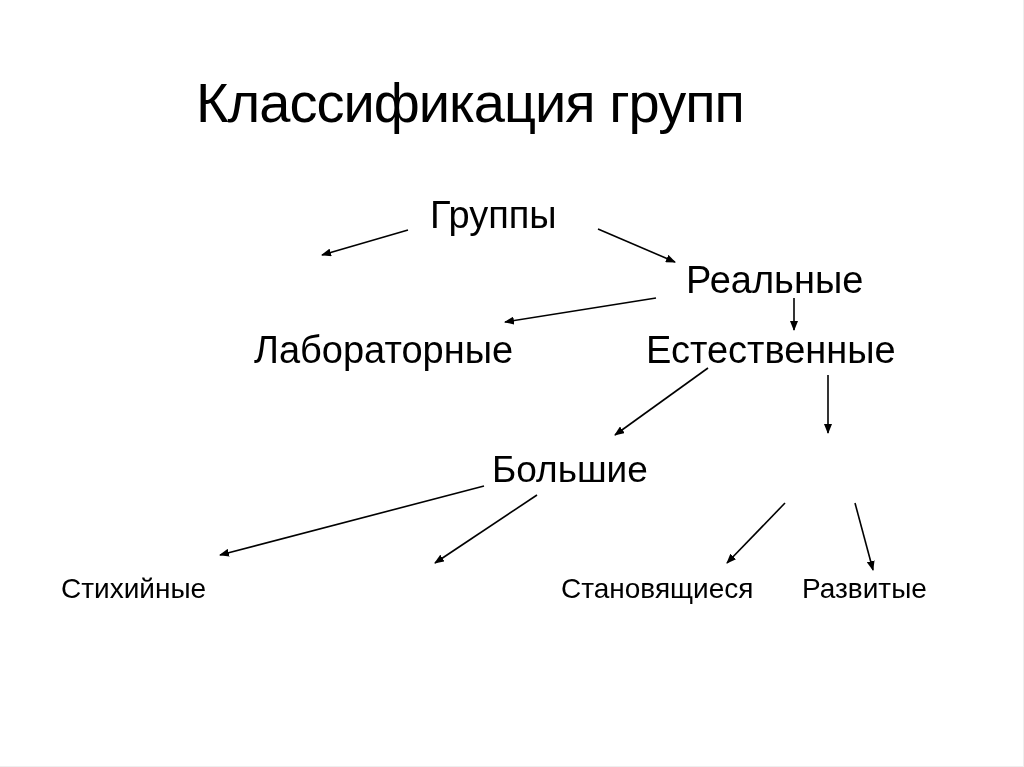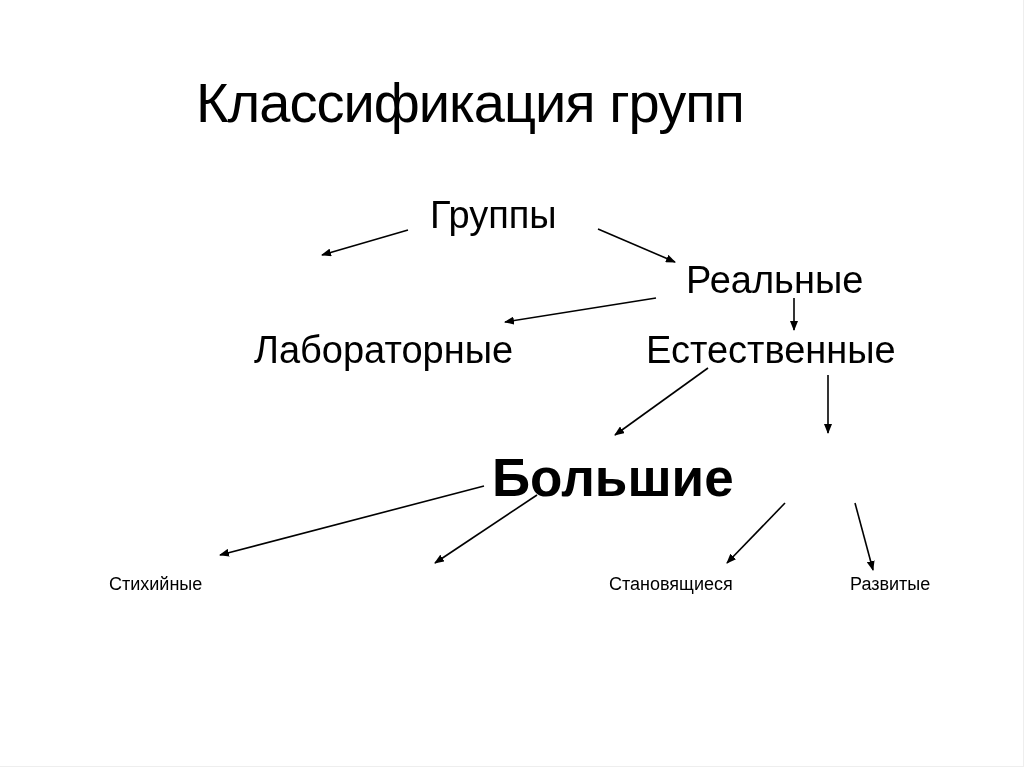--- a/index.html
+++ b/index.html
@@ -2,22 +2,22 @@
 <html><head>
 <meta charset="utf-8">
 <style>
   html, body { margin: 0; padding: 0; background: #ffffff; }
   body { width: 1024px; height: 767px; position: relative; overflow: hidden; }
   .slide { position: absolute; left: 0; top: 0; width: 1024px; height: 767px; background: #ffffff; border-right: 1px solid #eeeeee; border-bottom: 1px solid #eeeeee; box-sizing: border-box; }
   .txt { position: absolute; font-family: "Liberation Sans", sans-serif; color: #000000; white-space: nowrap; line-height: 1; }
   .title { font-size: 56px; left: 196px; top: 75px; letter-spacing: -1px; }
   .l1 { font-size: 38px; }
   .l2 { font-size: 38px; }
-  .l3 { font-size: 53px; font-weight: bold; }
-  .l4 { font-size: 18px; margin-left: 48px; }
+  .l3 { font-size: 37px; }
+  .l4 { font-size: 28px; }
   svg.arrows { position: absolute; left: 0; top: 0; }
 </style>
 </head>
 <body>
 
 <div class="slide">
 
   <div class="txt title">Классификация групп</div>
 
   <div class="txt l1" style="left:430px; top:196px;">Группы</div>

